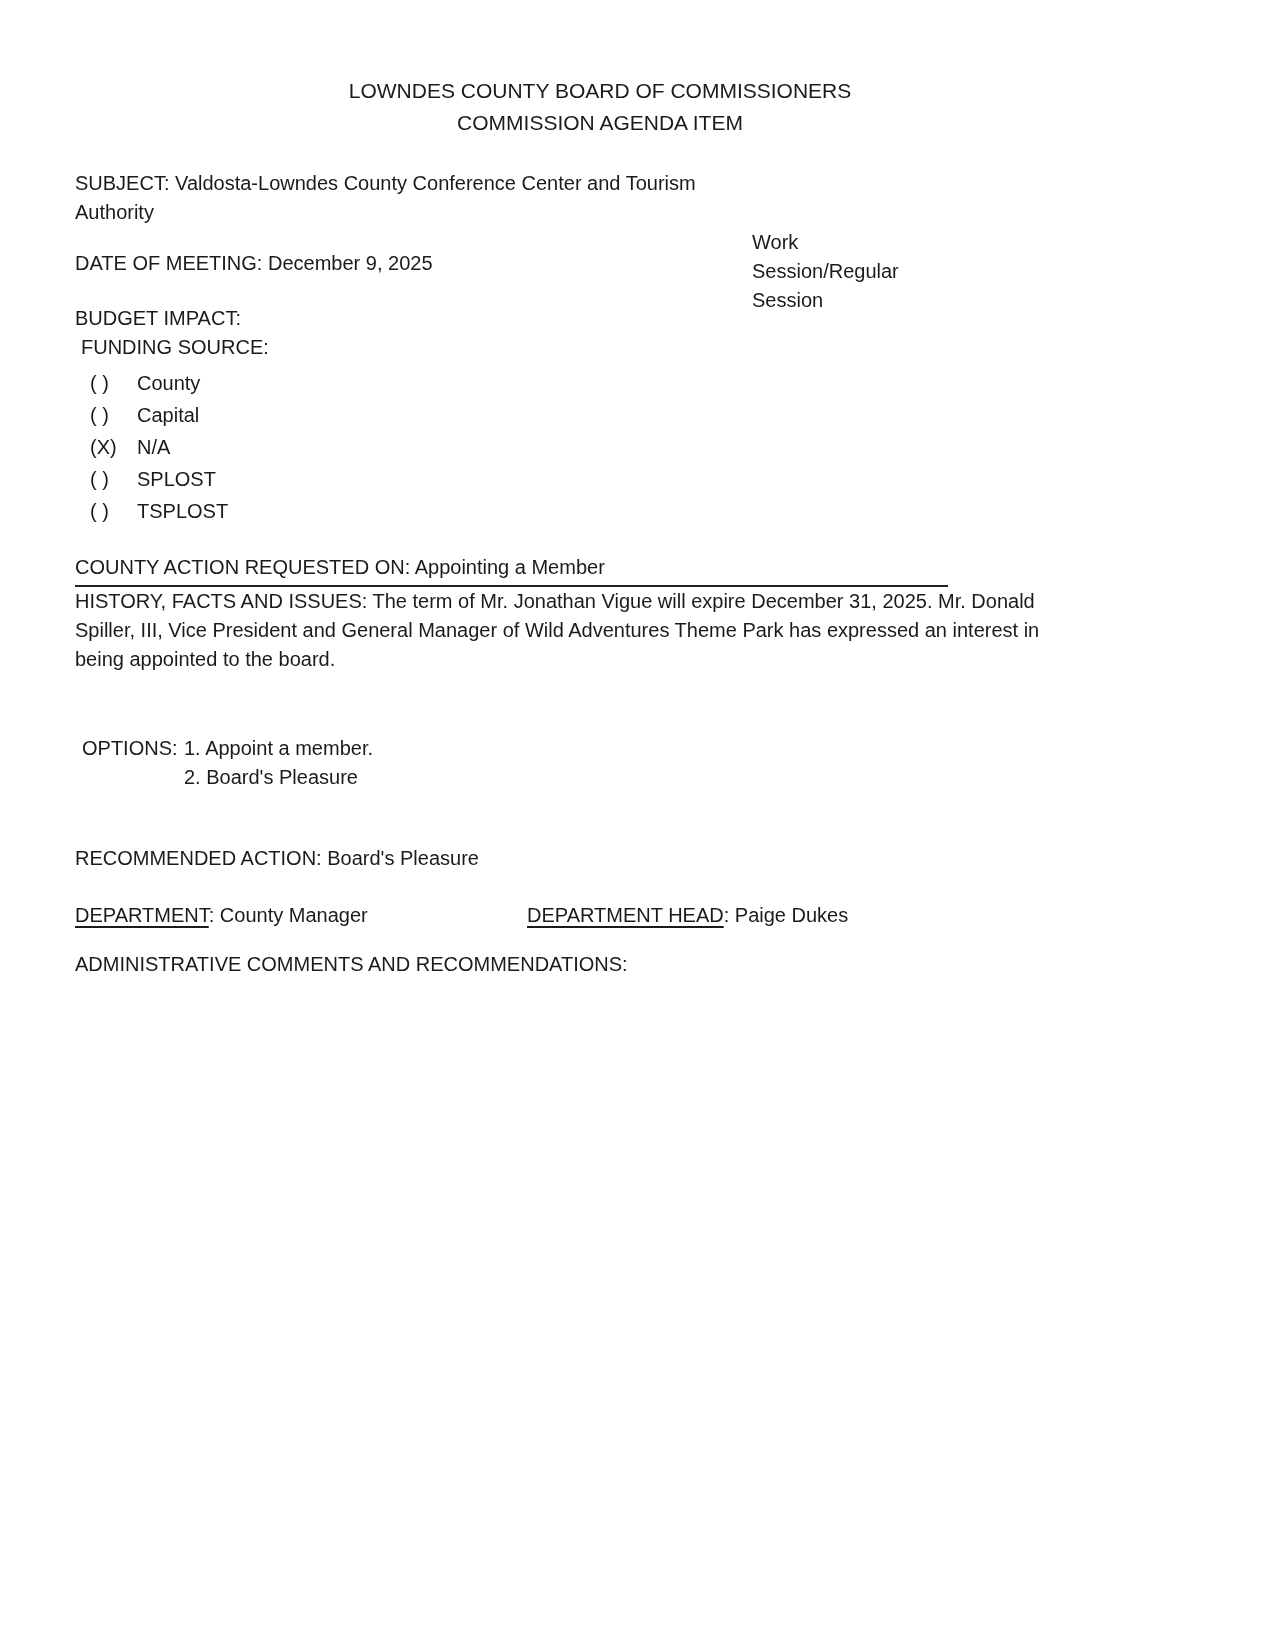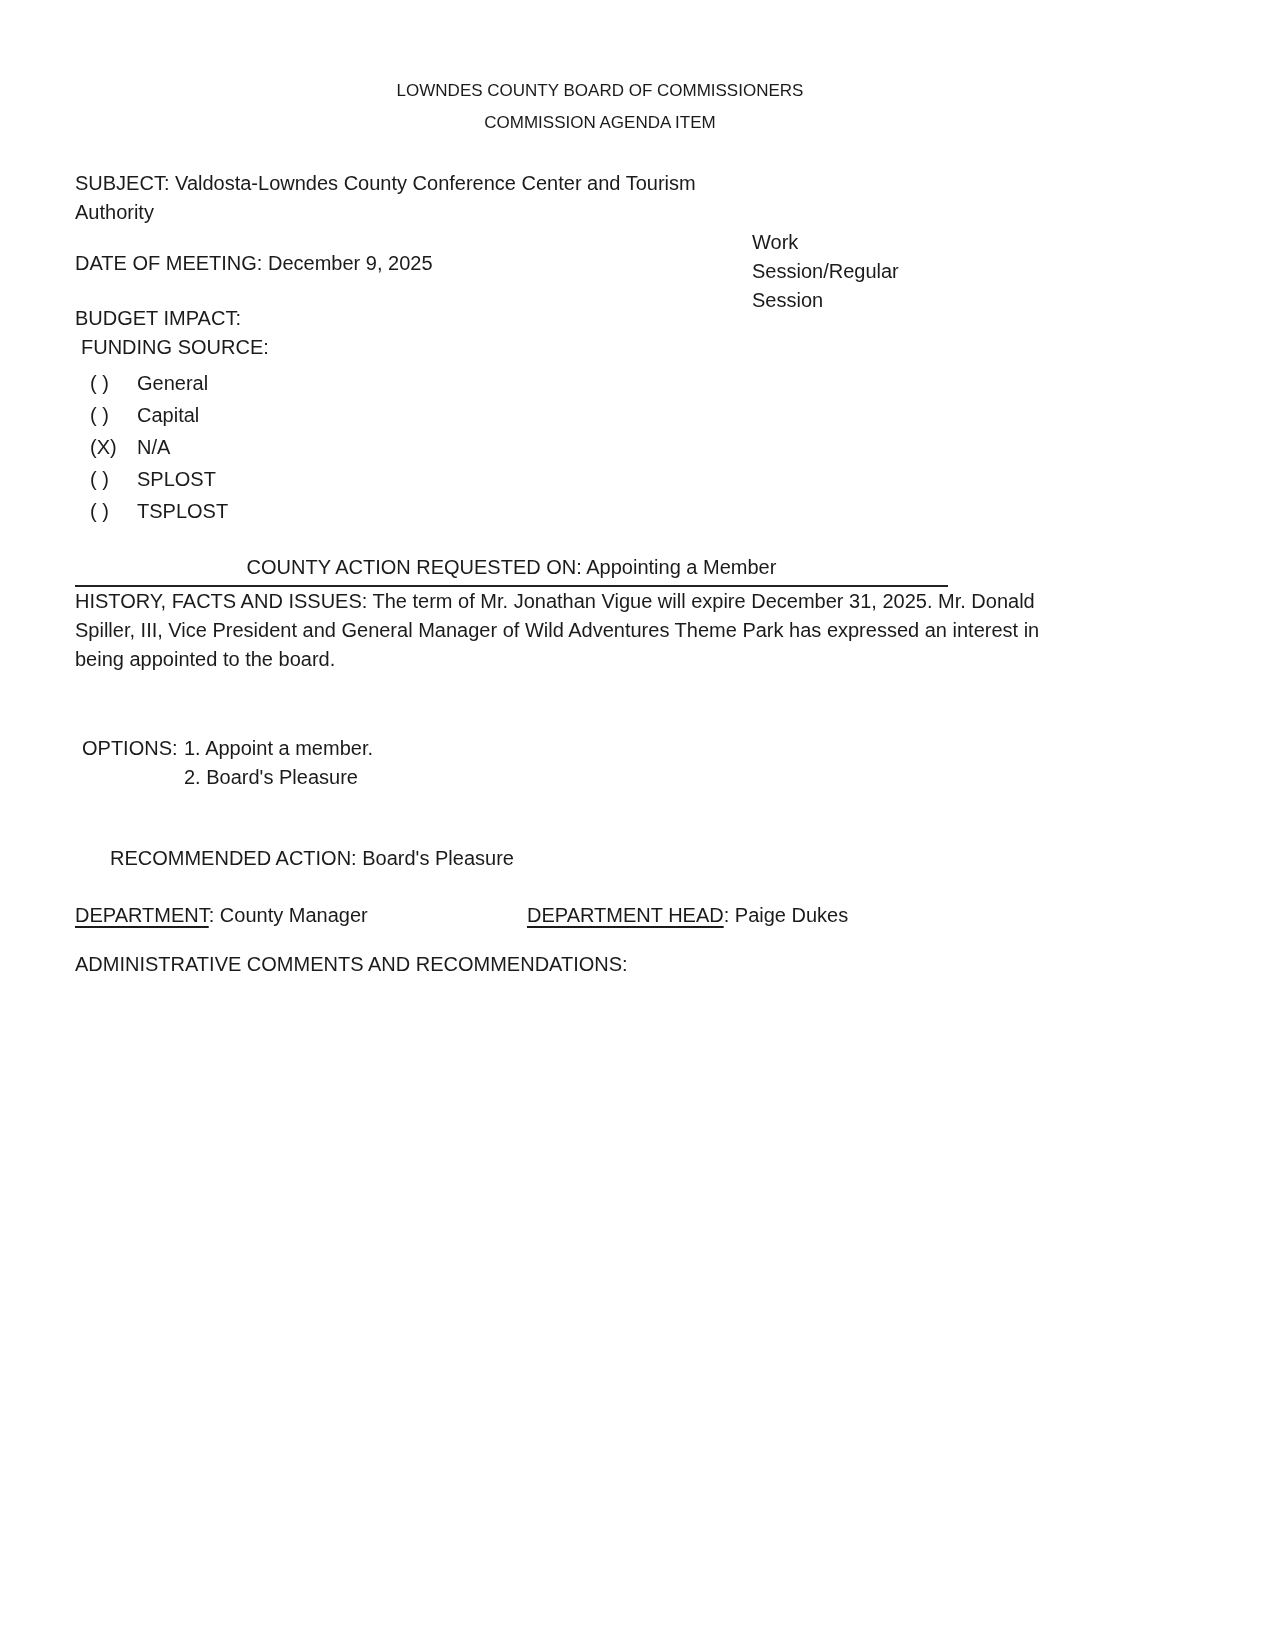--- a/index.html
+++ b/index.html
@@ -16,21 +16,21 @@
     padding: 75px 75px 0 75px;
     font-family: "Liberation Sans", "DejaVu Sans", sans-serif;
     font-size: 20px;
     line-height: 29px;
     color: #1b1b1b;
     overflow: hidden;
   }
   .title-block {
     width: 1050px;
     text-align: center;
-    font-size: 17px;
+    font-size: 21px;
     line-height: 32px;
   }
   .top-section {
     position: relative;
     margin-top: 30px;
   }
   .subject {
     white-space: pre-line;
     max-width: 680px;
   }
@@ -59,38 +59,36 @@
   }
   .funding-mark {
     display: inline-block;
     width: 47px;
   }
   .county-action {
     margin-top: 26px;
     width: 873px;
     padding-bottom: 3px;
     border-bottom: 2px solid #222222;
-    text-align: center;
   }
   .history {
     white-space: pre-line;
     max-width: 1125px;
   }
   .options-row {
     margin-top: 60px;
     display: flex;
   }
   .options-label {
     width: 102px;
     flex: 0 0 102px;
     margin-left: 7px;
   }
   .recommended-action {
     margin-top: 52px;
-    margin-left: 35px;
   }
   .dept-row {
     position: relative;
     margin-top: 28px;
     height: 29px;
   }
   .dept-head {
     position: absolute;
     left: 452px;
     top: 0;
@@ -121,21 +119,21 @@
 Session/Regular
 Session</div>
     <div class="date-of-meeting">DATE OF MEETING: December 9, 2025</div>
   </div>
 
   <div class="budget-impact">BUDGET IMPACT:</div>
   <div class="funding-source">FUNDING SOURCE:</div>
 
   <div class="funding-list">
     <div class="funding-row">
-      <span class="funding-mark">( )</span><span>General</span>
+      <span class="funding-mark">( )</span><span>County</span>
     </div>
     <div class="funding-row">
       <span class="funding-mark">( )</span><span>Capital</span>
     </div>
     <div class="funding-row">
       <span class="funding-mark">(X)</span><span>N/A</span>
     </div>
     <div class="funding-row">
       <span class="funding-mark">( )</span><span>SPLOST</span>
     </div>

